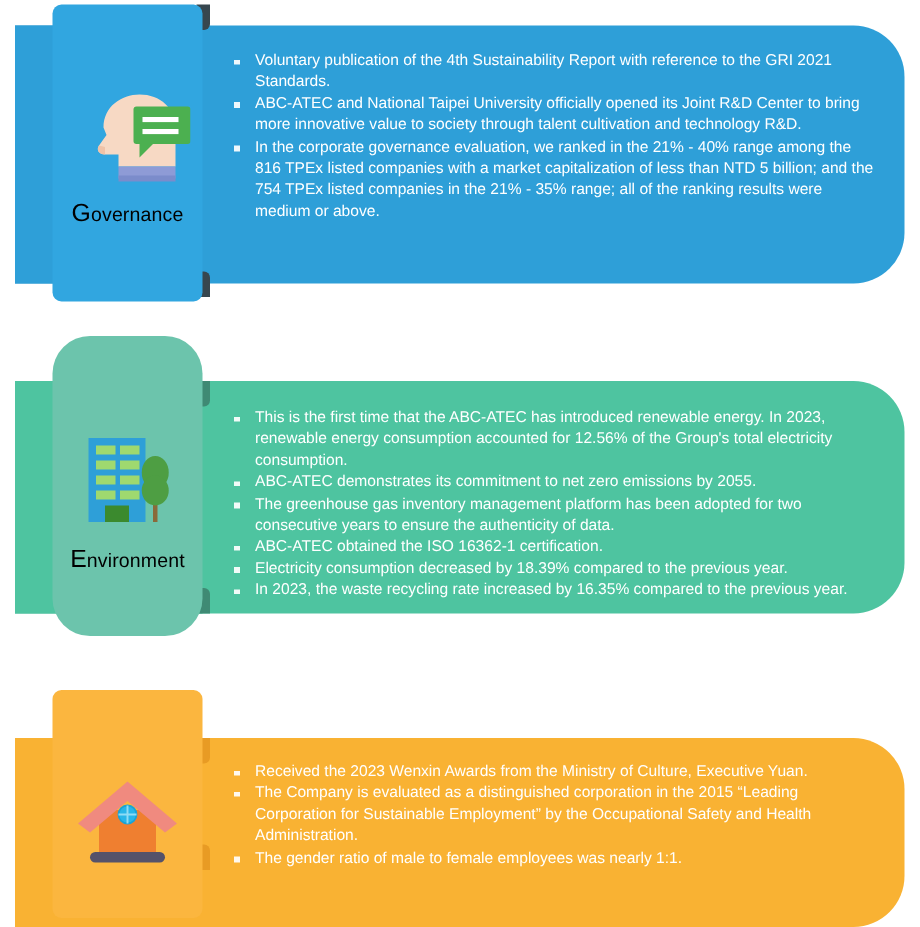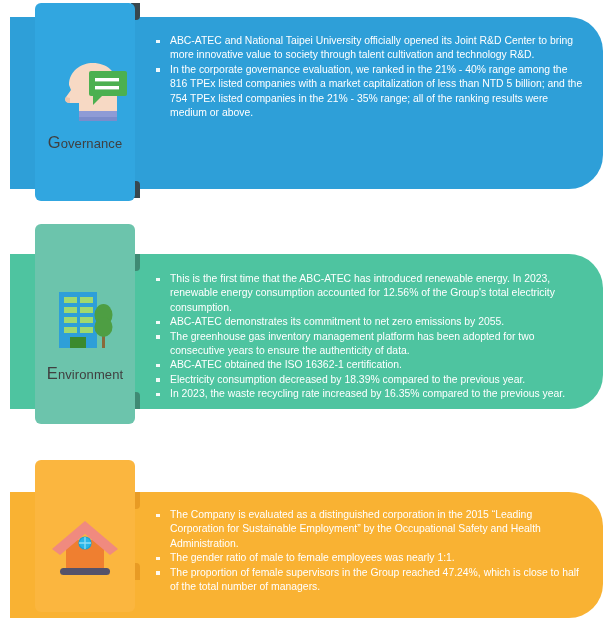--- a/index.html
+++ b/index.html
@@ -68,21 +68,21 @@
     position: absolute;
     left: 0;
     width: 100px;
     height: 74px;
   }
   .tab-title {
     position: absolute;
     left: 0;
     width: 100px;
     text-align: center;
-    color: #404040;
+    color: #000000;
     letter-spacing: .1px;
     white-space: nowrap;
   }
   .tab-title .cap {
     font-size: 16.5px;
     font-weight: 400;
   }
   .tab-title .rest {
     font-size: 13px;
     font-weight: 400;
@@ -127,21 +127,21 @@
   #sec-governance .tab-notch.top    { top: 3px; }
   #sec-governance .tab-notch.bottom { top: 181px; }
   #sec-governance .tab-icon        { top: 52px; }
   #sec-governance .tab-title       { top: 130px; }
   #sec-governance .bullets         { top: 34px; }
 
   
   #sec-environment { top: 218px; height: 205px; }
   #sec-environment .ribbon-bar       { top: 36px; height: 155px; background: #4ec4a0; }
   #sec-environment .ribbon-bar-shade { top: 36px; height: 155px; background: #49b897; }
-  #sec-environment .ribbon-tab       { top: 6px; height: 200px; background: #6cc4ac; }
+  #sec-environment .ribbon-tab       { top: 6px; height: 200px; background: #6cc4ac; border-radius: 25px; }
   #sec-environment .tab-notch        { background: #3f8a74; }
   #sec-environment .tab-notch.top    { top: 36px; }
   #sec-environment .tab-notch.bottom { top: 174px; }
   #sec-environment .tab-icon         { top: 62px; }
   #sec-environment .tab-title        { top: 140px; }
   #sec-environment .bullets          { top: 54px; }
 
   
   #sec-social { top: 446px; height: 172px; }
   #sec-social .ribbon-bar       { top: 46px; height: 126px; background: #f9b233; }
@@ -186,20 +186,21 @@
           <rect x="52" y="23" width="24" height="3.4" fill="#ffffff"></rect>
           <rect x="52" y="31" width="24" height="3.4" fill="#ffffff"></rect>
         </svg>
       </div>
       <div class="tab-title">
         <span class="cap">G</span><span class="rest">overnance</span>
       </div>
     </div>
 
     <ul class="bullets">
+      <li>Voluntary publication of the 4th Sustainability Report with reference to the GRI 2021 Standards.</li>
       <li>ABC-ATEC and National Taipei University officially opened its Joint R&amp;D Center to bring more innovative value to society through talent cultivation and technology R&amp;D.</li>
       <li>In the corporate governance evaluation, we ranked in the 21% - 40% range among the 816 TPEx listed companies with a market capitalization of less than NTD 5 billion; and the 754 TPEx listed companies in the 21% - 35% range; all of the ranking results were medium or above.</li>
     </ul>
   </div>
 
   <div class="esg-section" id="sec-environment">
     <div class="ribbon-bar-shade"></div>
     <div class="ribbon-bar"></div>
     <div class="tab-notch top"></div>
     <div class="tab-notch bottom"></div>
@@ -257,19 +258,19 @@
           <circle cx="37" cy="25" r="6" fill="#29b6e8"></circle>
           <circle cx="37" cy="25" r="6" fill="none" stroke="#1aa3d6" stroke-width="1.2"></circle>
           <path d="M31 25 H43 M37 19 V31" stroke="#8fdcf5" stroke-width="1.3"></path>
 
           <rect x="12" y="50" width="50" height="7" rx="3.5" fill="#55526a"></rect>
         </svg>
       </div>
     </div>
 
     <ul class="bullets">
+      <li>Received the 2023  Wenxin Awards from the Ministry of Culture, Executive Yuan.</li>
       <li>The Company is evaluated as a distinguished corporation in the 2015 “Leading Corporation for Sustainable Employment” by the Occupational Safety and Health Administration.</li>
       <li>The gender ratio of male to female employees was nearly 1:1.</li>
-      <li>The proportion of female supervisors in the Group reached 47.24%, which is close to half of the total number of managers.</li>
     </ul>
   </div>
 
 </div>
 
 </body></html>

